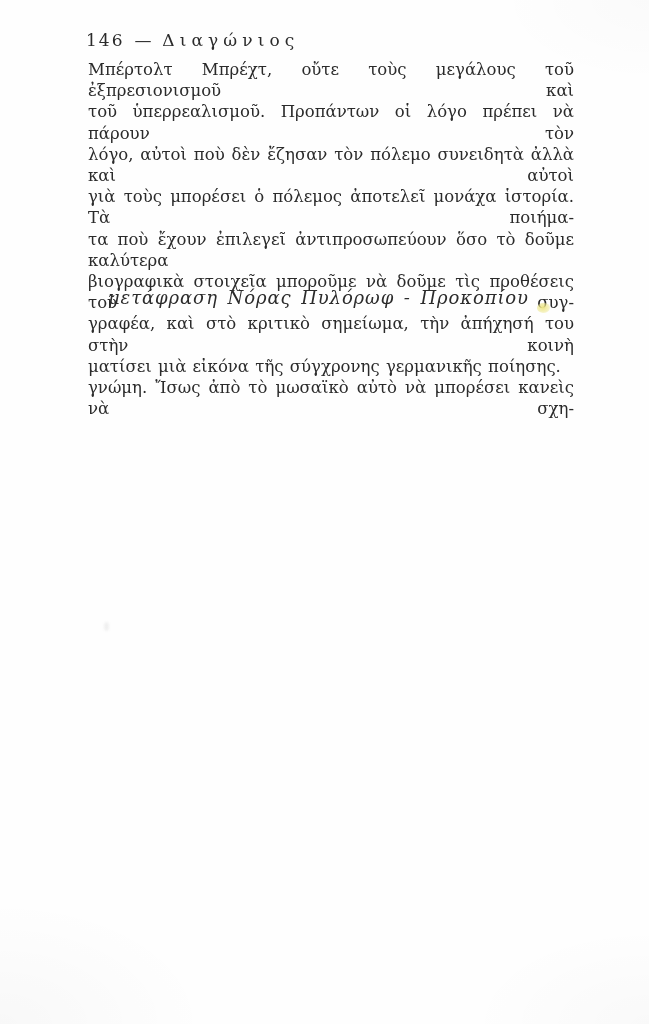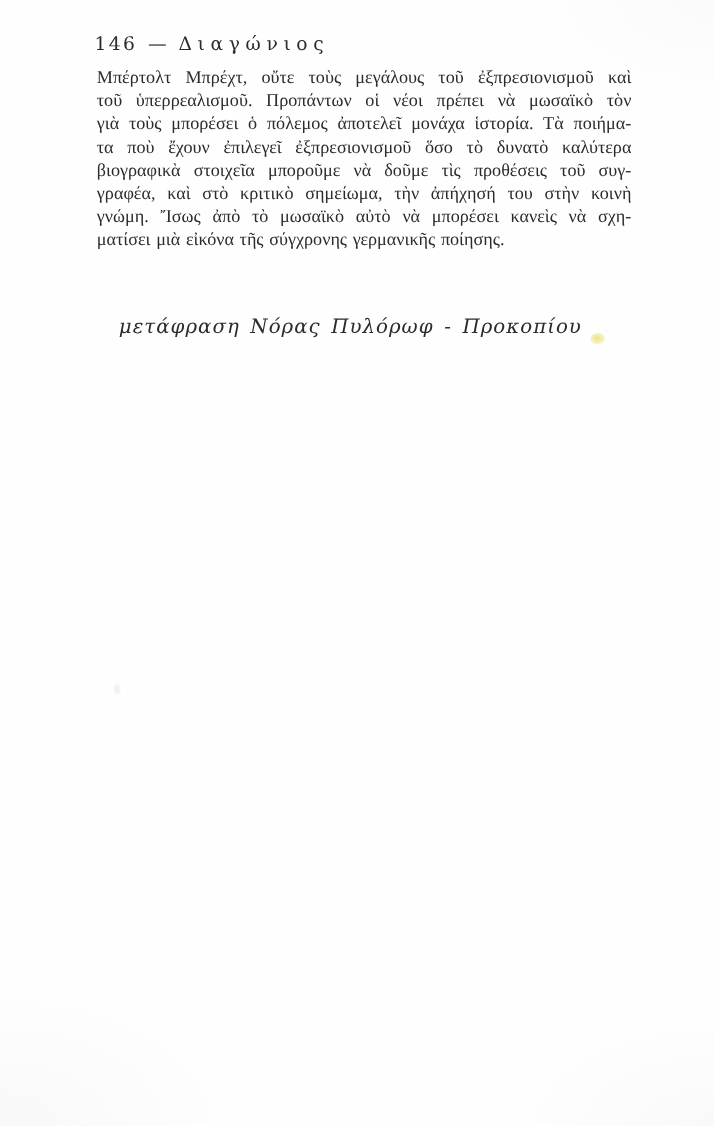--- a/index.html
+++ b/index.html
@@ -43,21 +43,20 @@
     left:88px;
     width:486px;
     font-size:16.5px;
     line-height:21.2px;
     word-spacing:1px;
   }
   .paragraph .line{
     text-align:justify;
     text-align-last:justify;
     white-space:normal;
-    font-family:Liberation Serif, serif;
   }
   .paragraph .line.last{
     text-align-last:left;
   }
   .translator{
     position:absolute;
     top:287px;
     left:108px;
     font-size:18px;
     font-style:italic;
@@ -89,27 +88,28 @@
 <body>
 
 <div class="page">
 
   <div class="running-header">
     <span class="pagenum">146</span><span class="dash">—</span><span class="journal">Διαγώνιος</span>
   </div>
 
   <div class="paragraph" id="paragraph">
       <div class="line">Μπέρτολτ Μπρέχτ, οὔτε τοὺς μεγάλους τοῦ ἐξπρεσιονισμοῦ καὶ</div>
-      <div class="line">τοῦ ὑπερρεαλισμοῦ. Προπάντων οἱ νέοι πρέπει νὰ μωσαϊκὸ τὸν</div>
+      <div class="line">τοῦ ὑπερρεαλισμοῦ. Προπάντων οἱ λόγο πρέπει νὰ πάρουν τὸν</div>
+      <div class="line">λόγο, αὐτοὶ ποὺ δὲν ἔζησαν τὸν πόλεμο συνειδητὰ ἀλλὰ καὶ αὐτοὶ</div>
       <div class="line">γιὰ τοὺς μπορέσει ὁ πόλεμος ἀποτελεῖ μονάχα ἱστορία. Τὰ ποιήμα-</div>
-      <div class="line">τα ποὺ ἔχουν ἐπιλεγεῖ ἐξπρεσιονισμοῦ ὅσο τὸ δυνατὸ καλύτερα</div>
+      <div class="line">τα ποὺ ἔχουν ἐπιλεγεῖ ἀντιπροσωπεύουν ὅσο τὸ δοῦμε καλύτερα</div>
       <div class="line">βιογραφικὰ στοιχεῖα μποροῦμε νὰ δοῦμε τὶς προθέσεις τοῦ συγ-</div>
       <div class="line">γραφέα, καὶ στὸ κριτικὸ σημείωμα, τὴν ἀπήχησή του στὴν κοινὴ</div>
+      <div class="line last">ματίσει μιὰ εἰκόνα τῆς σύγχρονης γερμανικῆς ποίησης.</div>
       <div class="line">γνώμη. Ἴσως ἀπὸ τὸ μωσαϊκὸ αὐτὸ νὰ μπορέσει κανεὶς νὰ σχη-</div>
-      <div class="line last">ματίσει μιὰ εἰκόνα τῆς σύγχρονης γερμανικῆς ποίησης.</div>
     </div>
 
   <div class="translator">μετάφραση Νόρας Πυλόρωφ - Προκοπίου</div>
 
   <div class="stain"></div>
   <div class="speck"></div>
 
 </div>
 
 </body></html>

